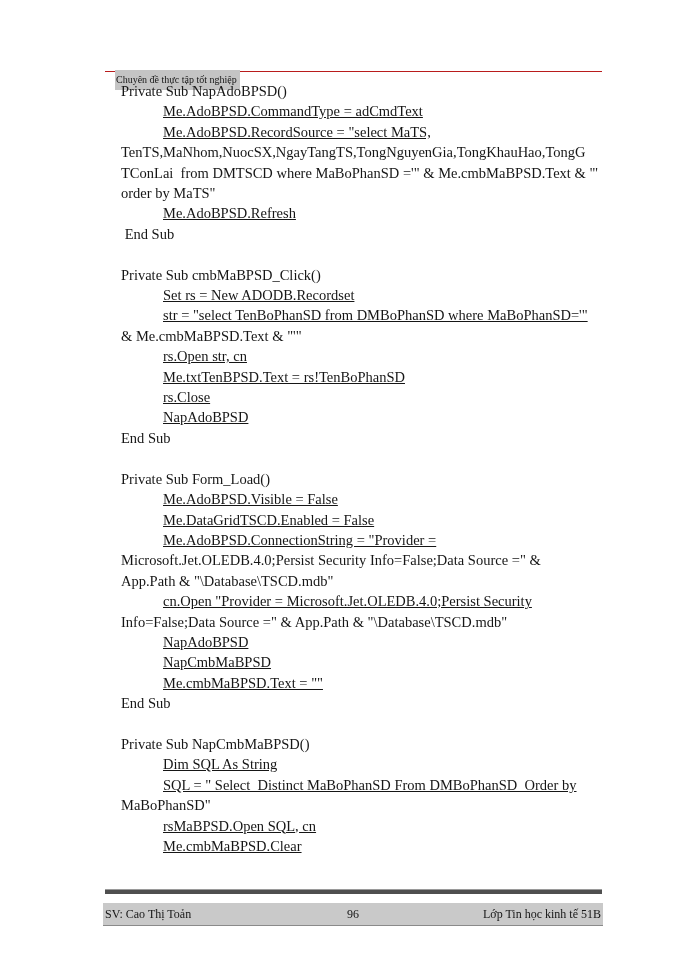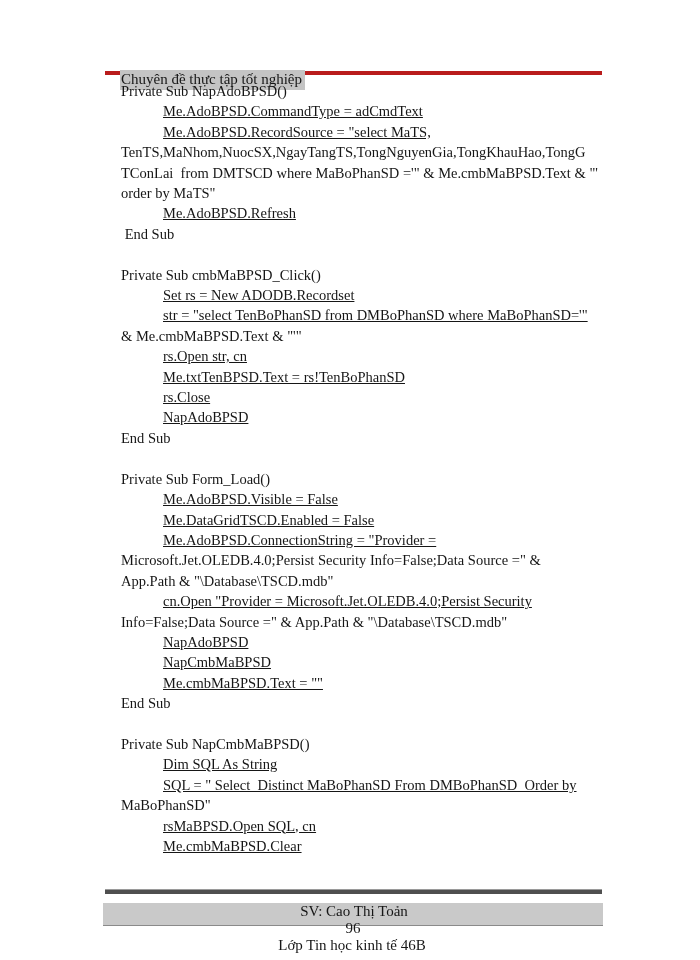--- a/index.html
+++ b/index.html
@@ -15,22 +15,22 @@
     font-family: "Liberation Serif", "DejaVu Serif", serif;
     color: #161616;
     overflow: hidden;
   }
   .header {
     position: absolute;
     left: 105px;
     top: 51px;
     width: 497px;
     height: 20px;
-    border-bottom: 4px solid #b91c1c;
-    font-size: 15px;
+    border-bottom: 1px solid #b91c1c;
+    font-size: 10px;
     line-height: 19px;
     white-space: pre;
   }
   .header-text {
     display: inline-block;
     background: #c4c4c4;
     padding: 0 3px 1px 1px;
   }
   .code {
     position: absolute;
@@ -61,22 +61,21 @@
   .footer-band {
     position: absolute;
     left: 103px;
     top: 903px;
     width: 500px;
     height: 22px;
     background: #c9c9c9;
     border-bottom: 1px solid #8a8a8a;
     display: flex;
     align-items: center;
-    font-size: 15px;
-    flex-direction: column;
+    font-size: 12px;
   }
   .footer-left  { flex: 1; text-align: left;  padding-left: 2px; }
   .footer-center{ flex: 0 0 auto; text-align: center; }
   .footer-right { flex: 1; text-align: right; padding-right: 2px; }
 </style>
 </head>
 <body>
 
 <div class="page">
 
@@ -84,16 +83,16 @@
     <span class="header-text">Chuyên đề thực tập tốt nghiệp</span>
   </div>
 
   <div class="code" id="code-container"><div class="line">Private Sub NapAdoBPSD()</div><div class="line ind">Me.AdoBPSD.CommandType = adCmdText</div><div class="line ind">Me.AdoBPSD.RecordSource = "select MaTS,</div><div class="line">TenTS,MaNhom,NuocSX,NgayTangTS,TongNguyenGia,TongKhauHao,TongG</div><div class="line">TConLai  from DMTSCD where MaBoPhanSD ='" &amp; Me.cmbMaBPSD.Text &amp; "'</div><div class="line">order by MaTS"</div><div class="line ind">Me.AdoBPSD.Refresh</div><div class="line"> End Sub</div><div class="line"></div><div class="line">Private Sub cmbMaBPSD_Click()</div><div class="line ind">Set rs = New ADODB.Recordset</div><div class="line ind">str = "select TenBoPhanSD from DMBoPhanSD where MaBoPhanSD='"</div><div class="line">&amp; Me.cmbMaBPSD.Text &amp; "'"</div><div class="line ind">rs.Open str, cn</div><div class="line ind">Me.txtTenBPSD.Text = rs!TenBoPhanSD</div><div class="line ind">rs.Close</div><div class="line ind">NapAdoBPSD</div><div class="line">End Sub</div><div class="line"></div><div class="line">Private Sub Form_Load()</div><div class="line ind">Me.AdoBPSD.Visible = False</div><div class="line ind">Me.DataGridTSCD.Enabled = False</div><div class="line ind">Me.AdoBPSD.ConnectionString = "Provider =</div><div class="line">Microsoft.Jet.OLEDB.4.0;Persist Security Info=False;Data Source =" &amp;</div><div class="line">App.Path &amp; "\Database\TSCD.mdb"</div><div class="line ind">cn.Open "Provider = Microsoft.Jet.OLEDB.4.0;Persist Security</div><div class="line">Info=False;Data Source =" &amp; App.Path &amp; "\Database\TSCD.mdb"</div><div class="line ind">NapAdoBPSD</div><div class="line ind">NapCmbMaBPSD</div><div class="line ind">Me.cmbMaBPSD.Text = ""</div><div class="line">End Sub</div><div class="line"></div><div class="line">Private Sub NapCmbMaBPSD()</div><div class="line ind">Dim SQL As String</div><div class="line ind">SQL = " Select  Distinct MaBoPhanSD From DMBoPhanSD  Order by</div><div class="line">MaBoPhanSD"</div><div class="line ind">rsMaBPSD.Open SQL, cn</div><div class="line ind">Me.cmbMaBPSD.Clear</div></div>
 
   <div class="footer-rule"></div>
 
   <div class="footer-band">
     <span class="footer-left">SV: Cao Thị Toản</span>
     <span class="footer-center">96</span>
-    <span class="footer-right">Lớp Tin học kinh tế 46B</span>
+    <span class="footer-right">Lớp Tin học kinh tế 51B</span>
   </div>
 
 </div>
 
 </body></html>

